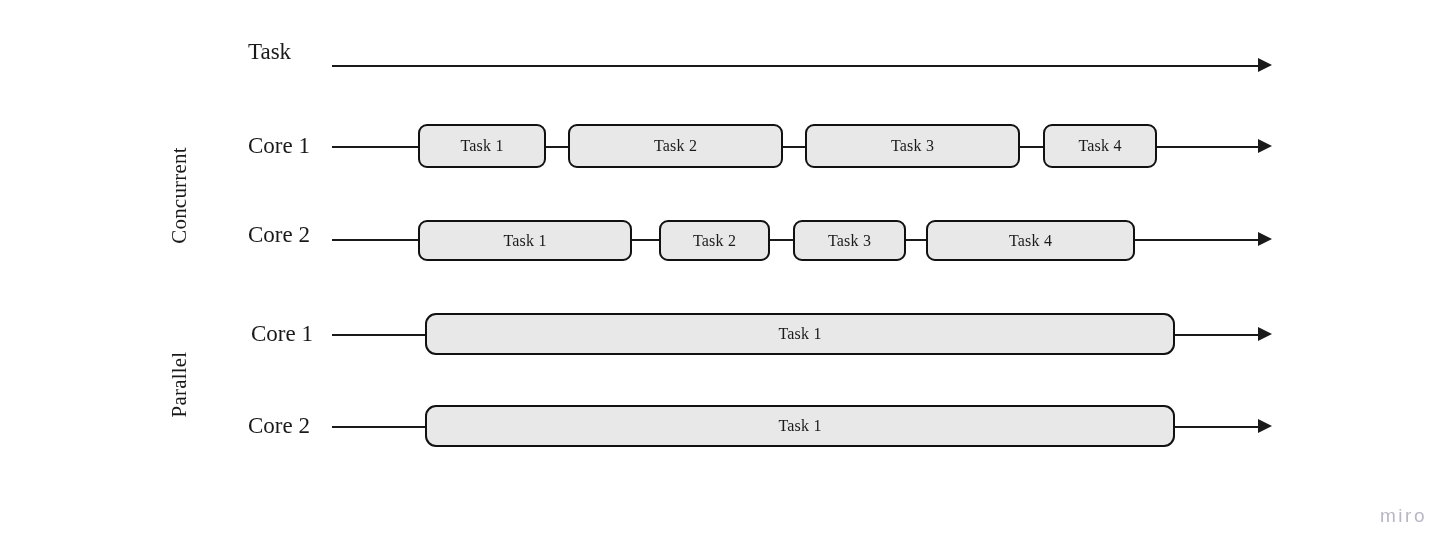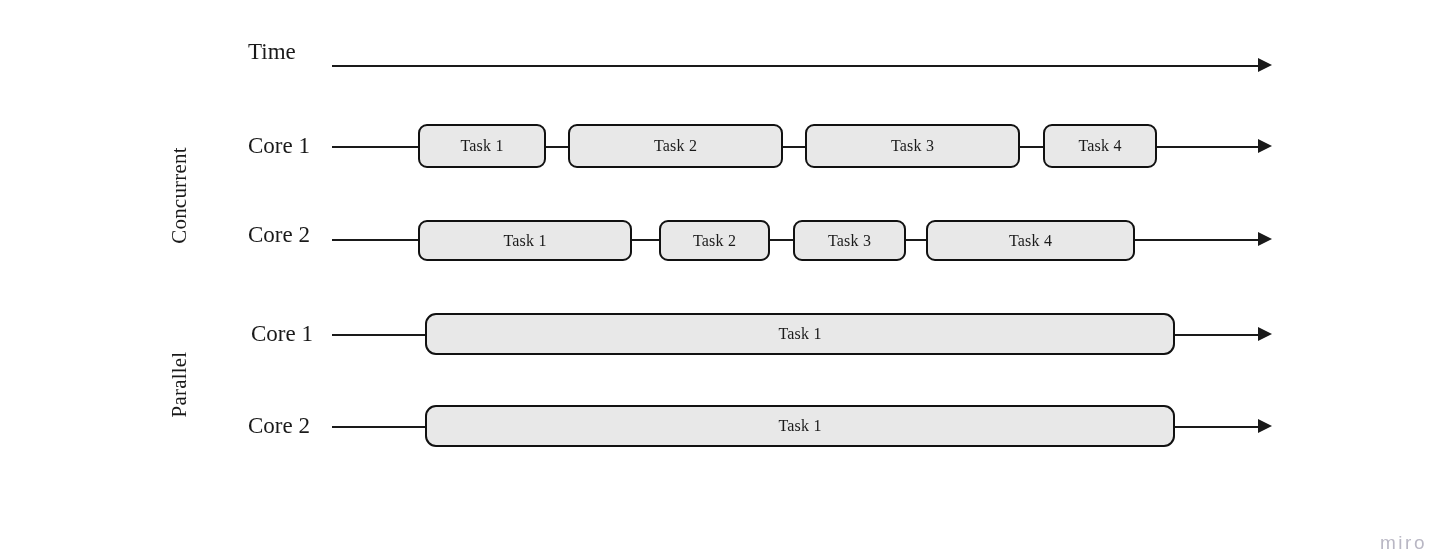--- a/index.html
+++ b/index.html
@@ -85,21 +85,21 @@
     font-size: 19px;
     color: #b9b7c4;
     letter-spacing: 2.5px;
   }
 </style>
 </head>
 <body>
 
 <div id="canvas">
 
-  <div class="row-label" style="left:248px; top:40px;">Time</div>
+  <div class="row-label" style="left:248px; top:40px;">Task</div>
   <div class="rail" style="left:332px; top:65px; width:934px;"></div>
   <div class="arrow-head" style="left:1258px; top:58px;"></div>
 
   <div class="group-label" style="left:114px; top:183px; width:130px; text-align:center;">Concurrent</div>
 
   <div class="group-label" style="left:131px; top:372px; width:96px; text-align:center;">Parallel</div>
 
   <div>
     <div class="row-label" style="left:248px; top:134px;">Core 1</div>
 
@@ -145,15 +145,15 @@
   <div>
     <div class="row-label" style="left:248px; top:414px;">Core 2</div>
 
     <div class="rail" style="left:332px; top:426px; width:93px;"></div>
     <div class="rail" style="left:1175px; top:426px; width:91px;"></div>
     <div class="arrow-head" style="left:1258px; top:419px;"></div>
 
     <div class="task-box tall" style="left:425px; top:405px; width:750px; height:42px;">Task 1</div>
   </div>
 
-  <div class="watermark" style="left:1380px; top:532px;">miro</div>
+  <div class="watermark" style="left:1380px; top:505px;">miro</div>
 
 </div>
 
 </body></html>

